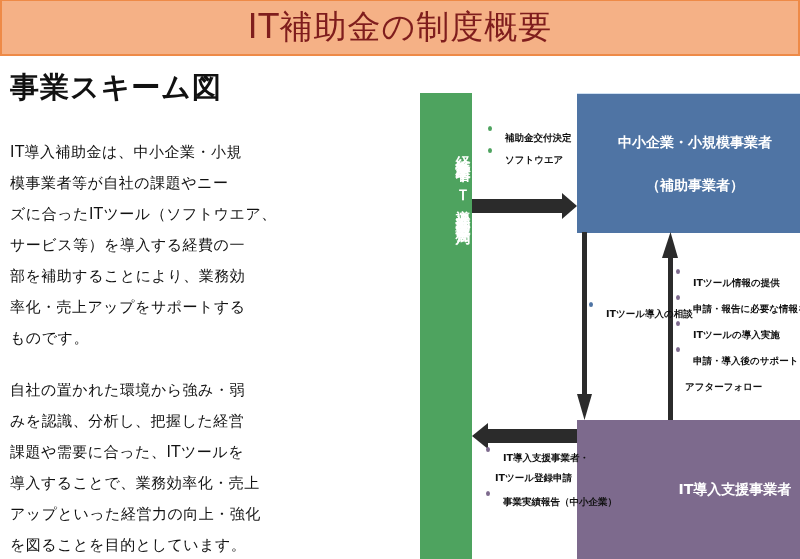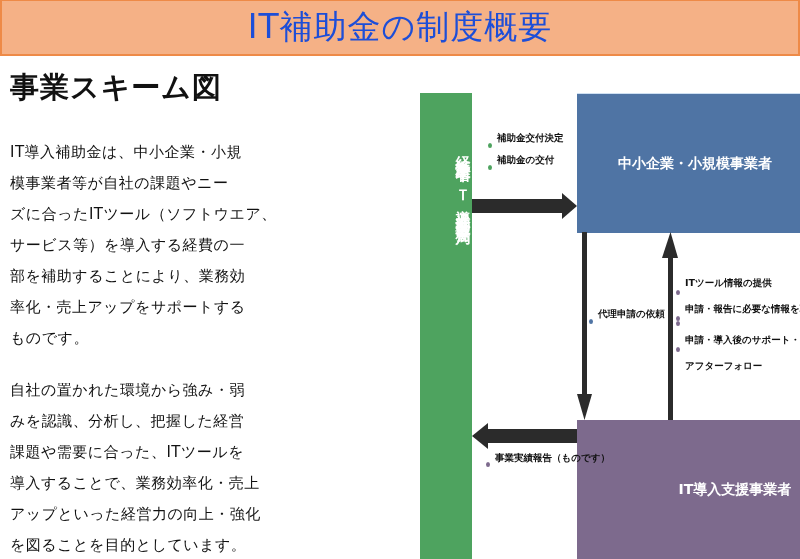--- a/index.html
+++ b/index.html
@@ -2,41 +2,41 @@
 <html><head>
 <meta charset="utf-8">
 <style>
   html, body { margin: 0; padding: 0; background: #ffffff; }
   body { width: 800px; height: 559px; position: relative; overflow: hidden;
          font-family: "DejaVu Sans", "Liberation Sans", sans-serif; color: #111; }
 
   .title-bar { position: absolute; left: 0; top: 0; width: 796px; height: 53px;
                background: #F5B186; border: 2px solid #EE8A47; border-top: 1px solid #EE8A47;
                display: flex; align-items: center; justify-content: center; }
-  .title-bar span { font-size: 33px; font-weight: normal; letter-spacing: 1px; color: #1d4ed8; }
+  .title-bar span { font-size: 33px; font-weight: normal; letter-spacing: 1px; color: #7f1d1d; }
 
   .section-heading { position: absolute; left: 10px; top: 68px; font-size: 29px; font-weight: bold; letter-spacing: 1px; }
 
   .para { position: absolute; left: 10px; font-size: 15px; line-height: 31px; white-space: pre; letter-spacing: 0.5px; }
   .para1 { top: 137px; }
   .para2 { top: 375px; }
 
   .green-panel { position: absolute; left: 420px; top: 93px; width: 52px; height: 466px; background: #4EA35F; }
   .green-panel .vtext { position: absolute; left: 0; top: 50px; width: 52px; text-align: center;
                         writing-mode: vertical-rl; text-orientation: upright; color: #fff;
                         font-size: 15px; font-weight: bold; letter-spacing: 3px; margin: 0 auto;
                         display: flex; justify-content: center; }
 
   .box { position: absolute; left: 577px; width: 236px; color: #fff; display: flex; flex-direction: column;
          align-items: center; justify-content: center; font-weight: bold; font-size: 14px; line-height: 31px; gap: 12px; }
   .box-blue { top: 93px; height: 139px; background: #4F74A4; border-top: 1px solid #cfe0f2; }
   .box-purple { top: 420px; height: 139px; background: #7D6A8D; padding-left: 40px; }
 
   .bullets { position: absolute; font-size: 9.5px; font-weight: bold; line-height: 22px; color: #111; margin: 0; padding: 0; list-style: none; }
-  .bullets li { white-space: nowrap; display: flex; align-items: flex-end; }
+  .bullets li { white-space: nowrap; display: flex; align-items: flex-start; gap: 8px; }
   .bullets .dot { display: inline-block; width: 4px; height: 5px; border-radius: 50%; margin-right: 5px; flex: 0 0 auto; transform: translateY(-1px); }
   .bullets .cont { padding-left: 9px; }
 
   .b-top { left: 488px; top: 127px; }
   .b-left-mid { left: 589px; top: 303px; }
   .b-right-mid { left: 676px; top: 270px; line-height: 26px; }
   .b-bottom { left: 486px; top: 448px; line-height: 20px; }
 
   svg.arrows { position: absolute; left: 0; top: 0; width: 800px; height: 559px; pointer-events: none; }
 </style>
@@ -62,20 +62,21 @@
 導入することで、業務効率化・売上
 アップといった経営力の向上・強化
 を図ることを目的としています。</div>
 
 <div class="green-panel">
   <div class="vtext">経済産業省・ＩＴ導入補助金事務局</div>
 </div>
 
 <div class="box box-blue">
   <div>中小企業・小規模事業者</div>
+  <div>（補助事業者）</div>
 </div>
 
 <div class="box box-purple">
   <div>IT導入支援事業者</div>
 </div>
 
 <svg class="arrows" viewBox="0 0 800 559">
 
   <g>
     <rect x="472" y="199" width="92" height="14" fill="#2B2B2B"></rect>
@@ -98,50 +99,58 @@
   </g>
 </svg>
 
 <ul class="bullets b-top">
   <li>
       <span class="dot" style="background:#4EA35F"></span>
       <span>補助金交付決定</span>
     </li>
   <li>
       <span class="dot" style="background:#4EA35F"></span>
-      <span>補助金の交付</span>
+      <span>ソフトウエア</span>
     </li>
 </ul>
 
 <ul class="bullets b-left-mid">
   <li>
       <span class="dot" style="background:#4F74A4"></span>
-      <span>代理申請の依頼</span>
+      <span>ITツール導入の相談</span>
     </li>
 </ul>
 
 <ul class="bullets b-right-mid">
   <li>
       <span class="dot" style="background:#7D6A8D"></span>
       <span>ITツール情報の提供</span>
     </li>
   <li>
       <span class="dot" style="background:#7D6A8D"></span>
       <span>申請・報告に必要な情報を聴取</span>
     </li>
   <li>
       <span class="dot" style="background:#7D6A8D"></span>
+      <span>ITツールの導入実施</span>
     </li>
   <li>
       <span class="dot" style="background:#7D6A8D"></span>
       <span>申請・導入後のサポート・</span>
     </li>
   <li class="cont">
       <span>アフターフォロー</span>
     </li>
 </ul>
 
 <ul class="bullets b-bottom">
   <li>
       <span class="dot" style="background:#7D6A8D"></span>
-      <span>事業実績報告（ものです）</span>
+      <span>IT導入支援事業者・</span>
+    </li>
+  <li class="cont" style="margin-bottom:4px">
+      <span>ITツール登録申請</span>
+    </li>
+  <li>
+      <span class="dot" style="background:#7D6A8D"></span>
+      <span>事業実績報告（中小企業）</span>
     </li>
 </ul>
 
 </body></html>

